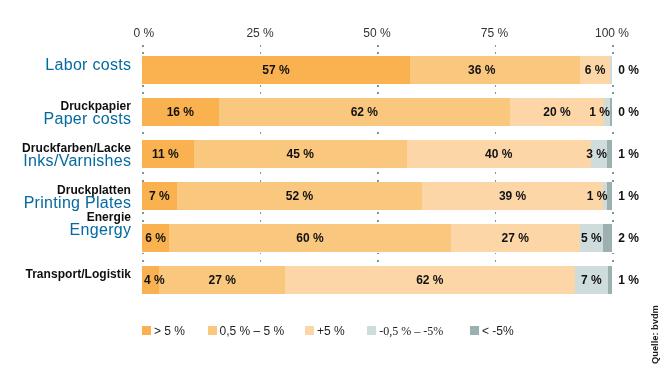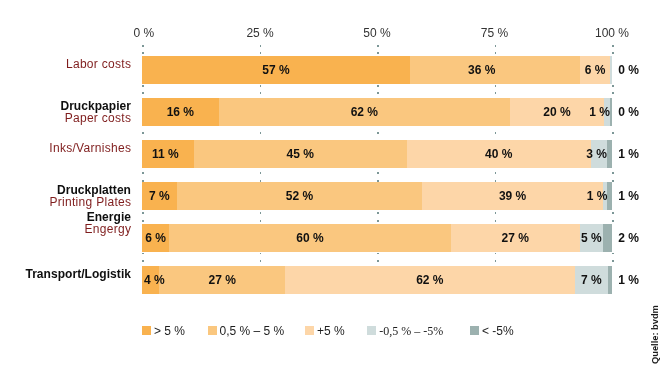--- a/index.html
+++ b/index.html
@@ -5,21 +5,21 @@
   html,body{margin:0;padding:0;}
   body{width:670px;height:383px;background:#ffffff;font-family:"Liberation Sans",sans-serif;overflow:hidden;}
   #root{position:relative;width:670px;height:383px;}
 
   .axis-label{position:absolute;font-size:12px;color:#333333;white-space:nowrap;transform:translateX(-50%) translateZ(0);}
 
   .gridtick{position:absolute;width:1.9px;height:1.9px;background:#7c9797;}
 
   .rowlabel{position:absolute;text-align:right;white-space:nowrap;transform:translateZ(0);}
   .rowlabel .de{font-size:12px;font-weight:bold;color:#0f0f0f;line-height:11.8px;letter-spacing:0.05px;}
-  .rowlabel .en{font-size:12px;font-weight:normal;color:#7f1d1d;line-height:11.8px;letter-spacing:0.3px;margin-right:-0.3px;}
+  .rowlabel .en{font-size:16px;font-weight:normal;color:#0369a1;line-height:11.8px;letter-spacing:0.3px;margin-right:-0.3px;}
 
   .bar{position:absolute;height:28px;}
   .seg{position:absolute;top:0;height:28px;}
   .seglabel{position:absolute;top:0;height:28px;display:flex;align-items:center;font-size:12px;font-weight:bold;color:#111;white-space:nowrap;transform:translateZ(0);}
 
   .outer-val{position:absolute;font-size:12px;font-weight:bold;color:#111;white-space:nowrap;transform:translateZ(0);}
 
   .legend-item{position:absolute;display:flex;align-items:center;height:9px;}
   .legend-swatch{width:9px;height:9px;flex:0 0 9px;}
   .legend-text{font-size:12px;color:#1d1d1d;white-space:nowrap;margin-left:3px;line-height:9px;position:relative;top:0.8px;transform:translateZ(0);}
@@ -119,20 +119,21 @@
         <div class="seg" style="left: 368.01px; width: 94px; background: rgb(253, 214, 168);"></div>
         <div class="seg" style="left: 462.01px; width: 5.64px; background: rgb(207, 220, 220);"></div>
         <div class="seg" style="left: 467.65px; width: 2.35px; background: rgb(156, 177, 175);"></div>
         <div class="seglabel" style="left: 24.6253px;">16 %</div>
         <div class="seglabel" style="left: 208.63px;">62 %</div>
         <div class="seglabel" style="left: 401.33px;">20 %</div>
         <div class="seglabel" style="left: 447.162px;">1 %</div>
       </div>
       <div class="outer-val" style="left: 618.2px; top: 105.2px;">0 %</div>
       <div class="rowlabel" style="right: 539px; top: 143.2px;">
+        <div class="de">Druckfarben/Lacke</div>
         <div class="en">Inks/Varnishes</div>
       </div>
       <div class="bar" style="left: 142px; top: 140px; width: 470px;">
         <div class="seg" style="left: 0px; width: 51.7px; background: rgb(249, 178, 79);"></div>
         <div class="seg" style="left: 51.7px; width: 212.91px; background: rgb(250, 199, 127);"></div>
         <div class="seg" style="left: 264.61px; width: 184.24px; background: rgb(253, 214, 168);"></div>
         <div class="seg" style="left: 448.85px; width: 15.98px; background: rgb(207, 220, 220);"></div>
         <div class="seg" style="left: 464.83px; width: 5.17px; background: rgb(156, 177, 175);"></div>
         <div class="seglabel" style="left: 10px;">11 %</div>
         <div class="seglabel" style="left: 144.475px;">45 %</div>

